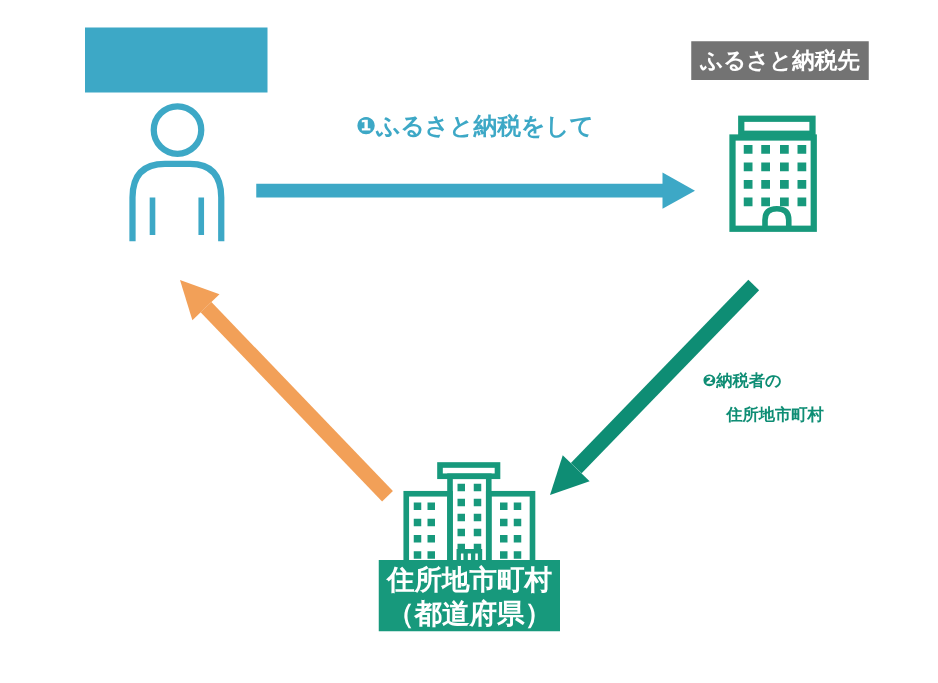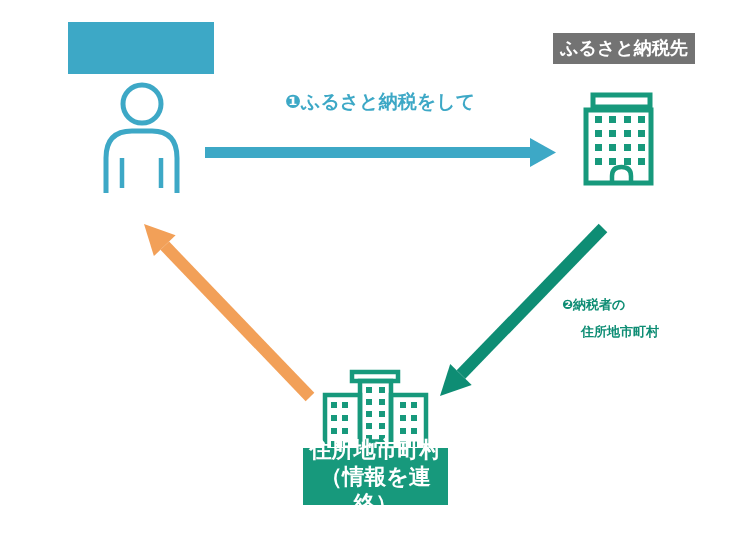--- a/index.html
+++ b/index.html
@@ -114,21 +114,21 @@
 
   <div class="box" id="box-donor">
   </div>
 
   <div class="box" id="box-recipient">
     <div>ふるさと納税先</div>
   </div>
 
   <div class="box" id="box-municipality">
     <div>住所地市町村</div>
-    <div>（情報を連絡）</div>
+    <div>（都道府県）</div>
   </div>
 
 
   <div class="lbl" id="label-arrow1">
     <div>❶ふるさと納税をして</div>
   </div>
 
   <div class="lbl" id="label-arrow2">
     <div>❷納税者の</div>
     <div class="ind">住所地市町村</div>

